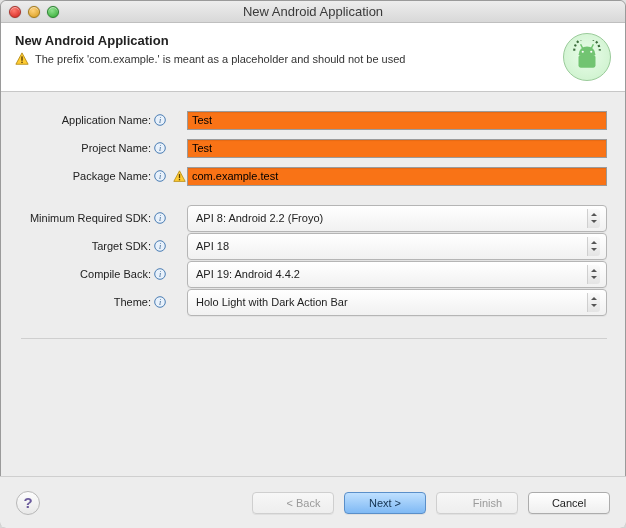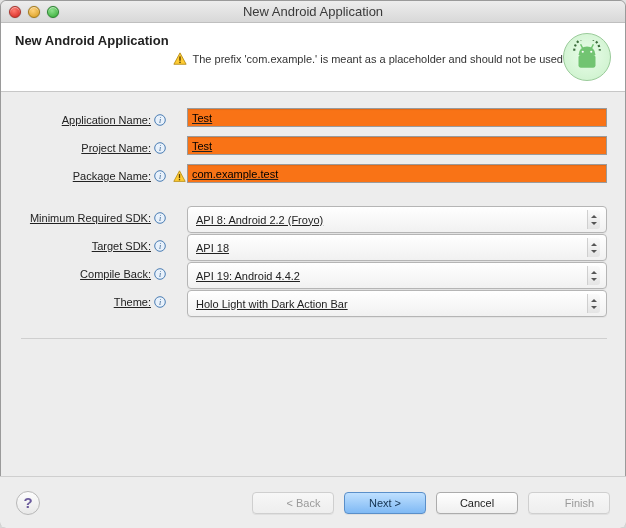--- a/index.html
+++ b/index.html
@@ -47,37 +47,37 @@
   .header {
     background: #fff;
     border-bottom: 1px solid #c7c7c7;
     padding: 10px 14px 10px 14px;
     display: flex;
     align-items: flex-start;
     justify-content: space-between;
   }
   .header-left { flex: 1; }
   .header-title { font-size: 13px; font-weight: bold; margin-bottom: 4px; }
-  .header-msg { display: flex; align-items: center; gap: 6px; font-size: 11px; color:#333;justify-content:flex-end; }
+  .header-msg { display: flex; align-items: center; gap: 6px; font-size: 11px; color:#333; }
   .warn-icon svg { display:block; }
   .android-logo {
     width: 48px; height: 48px; border-radius: 50%;
     background: radial-gradient(circle at 50% 45%, #eafdea, #c8f0c8);
     border:1px solid #9acb9a;
     display:flex; align-items:center; justify-content:center;
     flex-shrink:0;
   }
   .form-area {
     padding: 16px 18px 6px 20px;
   }
   .row {
     display: flex;
+    align-items: center;
     height: 24px;
     margin-bottom: 4px;
-    text-decoration: underline;
   }
   .gap { height: 14px; }
   .label {
     width: 150px;
     text-align: right;
     padding-right: 5px;
     font-size: 11px;
     color:#222;
     display:flex; justify-content:flex-end; align-items:center; gap:2px;
   }
@@ -354,15 +354,15 @@
   <div class="separator"></div>
 </div>
 
 <div class="footer">
   <div class="help-btn">
     <span>?</span>
   </div>
   <div class="footer-spacer"></div>
   <button class="btn" disabled="">&lt; Back</button>
   <button class="btn primary">Next &gt;</button>
+  <button class="btn" disabled="">Finish</button>
   <button class="btn">Cancel</button>
-  <button class="btn" disabled="">Finish</button>
 </div>
 
 </body></html>

